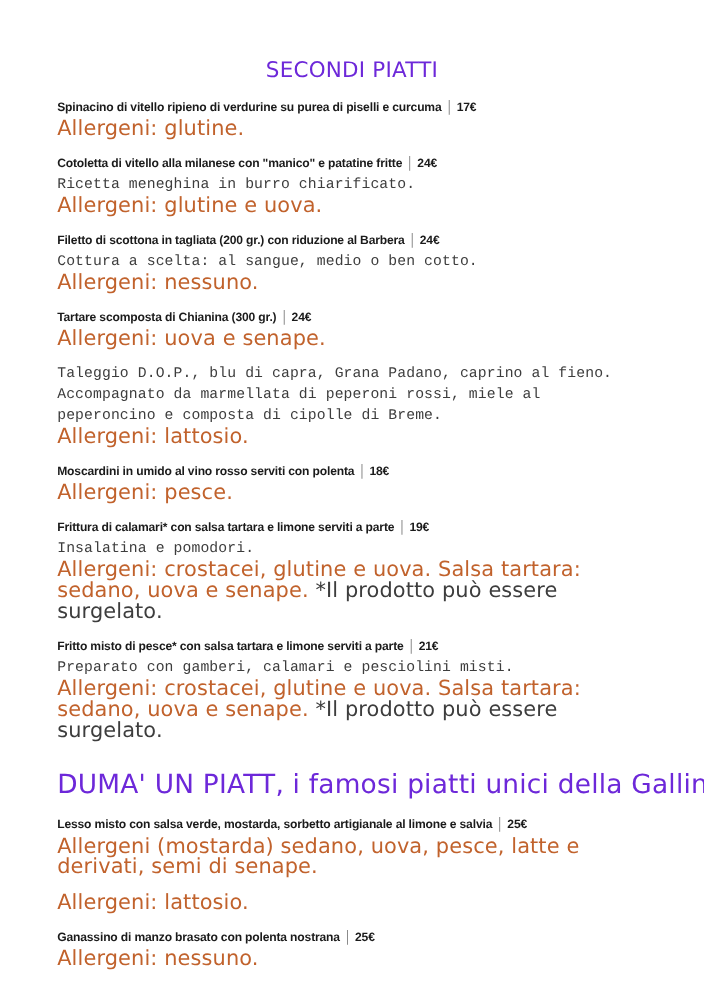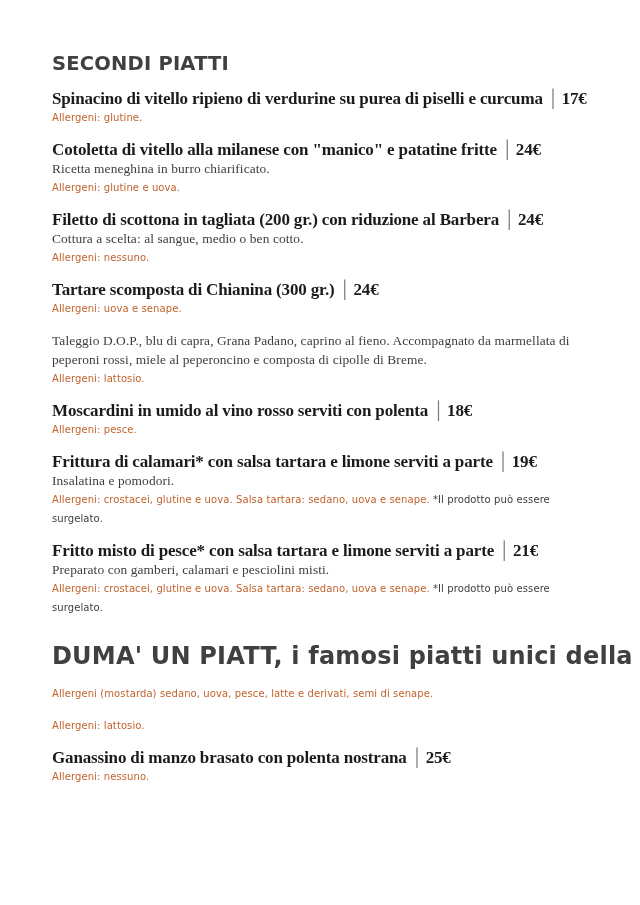--- a/index.html
+++ b/index.html
@@ -18,65 +18,66 @@
     width: 640px;
     height: 905px;
     position: relative;
     background: #ffffff;
     box-sizing: border-box;
     padding: 0 52px;
   }
 
   
   .section-heading {
-    color: #404040;
+    text-align: center;
+    color: #6d28d9;
     font-family: "DejaVu Sans", sans-serif;
-    font-weight: bold;
+    font-weight: normal;
     font-size: 19.5px;
     letter-spacing: 0.2px;
     margin: 0;
     padding: 0;
     white-space: nowrap;
   }
   #heading-secondi { padding-top: 52px; padding-bottom: 14px; }
   #heading-duma    { padding-top: 12px; padding-bottom: 14px; font-size: 24px; }
 
   
   .dish {
     margin: 0 0 13px 0;
   }
   .dish:last-child { margin-bottom: 0; }
 
   .dish-title {
-    font-family: Liberation Serif, serif;
+    font-family: Liberation Sans, sans-serif;
     font-weight: bold;
-    font-size: 17px;
+    font-size: 11px;
     line-height: 19px;
     color: #1b1b1b;
     letter-spacing: -0.15px;
     white-space: nowrap;
   }
   .sep {
     color: #7a7a7a;
     font-weight: normal;
     padding: 0 3px 0 4px;
   }
   .price { color: #1b1b1b; }
 
   .dish-desc {
-    font-family: Liberation Serif, serif;
+    font-family: Liberation Mono, monospace;
     font-size: 13.4px;
     line-height: 19px;
     color: #3d3d3d;
     letter-spacing: 0.1px;
   }
 
   .dish-allerg {
     font-family: "DejaVu Sans", sans-serif;
-    font-size: 10px;
+    font-size: 19px;
     line-height: 19px;
     color: #c1622c;
     letter-spacing: 0.1px;
   }
   .frozen-note {
     color: #3d3d3d;
     text-align: center;
   }
 
   
@@ -129,20 +130,21 @@
 
   <div class="dish">
     <div class="dish-title"><span>Fritto misto di pesce* con salsa tartara e limone serviti a parte</span><span class="sep">│</span><span class="price">21€</span></div>
     <div class="dish-desc">Preparato con gamberi, calamari e pesciolini misti.</div>
     <div class="dish-allerg w-narrow"><span>Allergeni: crostacei, glutine e uova. Salsa tartara: sedano, uova e senape.</span> <span class="frozen-note">*Il prodotto può essere surgelato.</span></div>
   </div>
 
   <h1 class="section-heading" id="heading-duma">DUMA' UN PIATT, i famosi piatti unici della Gallina</h1>
 
   <div class="dish">
+    <div class="dish-title"><span>Lesso misto con salsa verde, mostarda, sorbetto artigianale al limone e salvia</span><span class="sep">│</span><span class="price">25€</span></div>
     <div class="dish-allerg w-narrow"><span>Allergeni (mostarda) sedano, uova, pesce, latte e derivati, semi di senape.</span></div>
   </div>
 
   <div class="dish">
     <div class="dish-allerg"><span>Allergeni: lattosio.</span></div>
   </div>
 
   <div class="dish">
     <div class="dish-title"><span>Ganassino di manzo brasato con polenta nostrana</span><span class="sep">│</span><span class="price">25€</span></div>
     <div class="dish-allerg"><span>Allergeni: nessuno.</span></div>

